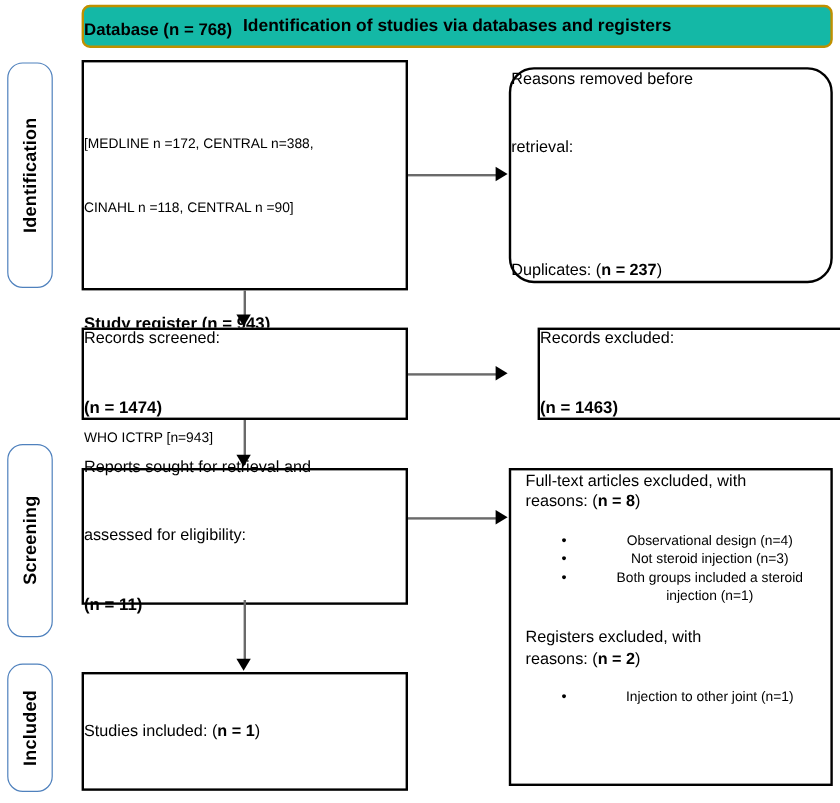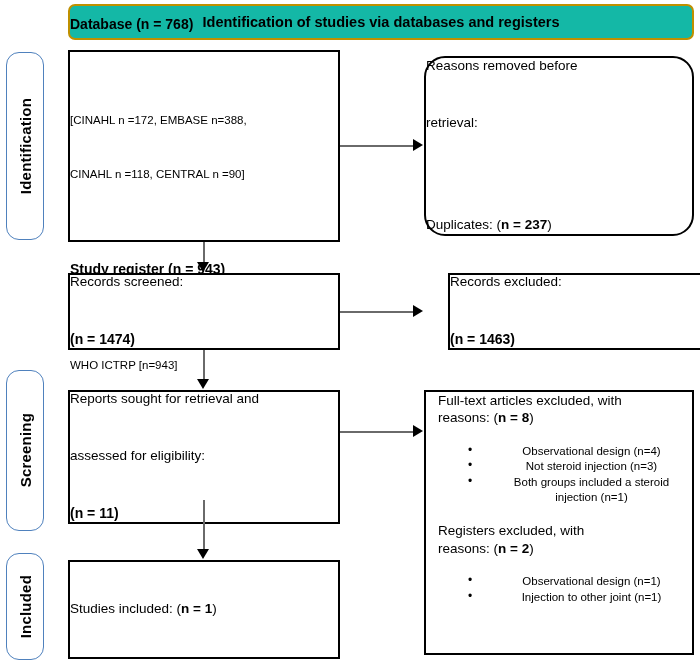--- a/index.html
+++ b/index.html
@@ -160,21 +160,21 @@
 
   <div class="title-box" style="left:68px; top:4px; width:626px; height:36px;">
     <span class="title-text">Identification of studies via databases and registers</span>
   </div>
 
   <div class="box center" style="left:68px; top:50px; width:272px; height:192px;">
     <div class="line">Records identified from:</div>
     <div class="gap-md"></div>
     <div class="line b">Database (n = 768)</div>
     <div class="gap-sm"></div>
-    <div class="line small">[CINAHL n =172, EMBASE n=388,</div>
+    <div class="line small">[MEDLINE n =172, CENTRAL n=388,</div>
     <div class="line small">CINAHL n =118, CENTRAL n =90]</div>
     <div class="gap-sm"></div>
     <div class="line b">Study register (n = 943)</div>
     <div class="gap-sm"></div>
     <div class="line small">WHO ICTRP [n=943]</div>
   </div>
 
   <div class="box center" style="left:424px; top:56px; width:270px; height:180px;border-radius:21px;">
     <div class="line">Reasons removed before</div>
     <div class="line">retrieval:</div>
@@ -187,21 +187,21 @@
   <div class="box center" style="left:68px; top:273px; width:272px; height:77px;">
     <div class="line">Records screened:</div>
     <div class="line b">(n = 1474)</div>
   </div>
 
   <div class="box center" style="left:448px; top:273px; width:313px; height:77px;">
     <div class="line">Records excluded:</div>
     <div class="line b">(n = 1463)</div>
   </div>
 
-  <div class="box center" style="left:68px; top:390px; width:272px; height:134px;">
+  <div class="box center" style="left:68px; top:390px; width:272px; height:114px;">
     <div class="line">Reports sought for retrieval and</div>
     <div class="line">assessed for eligibility:</div>
     <div class="line b">(n = 11)</div>
   </div>
 
   <div class="box lefted" style="left:424px; top:390px; width:270px; height:265px; justify-content:flex-start; ">
 
     <div class="heading-left">
       <span>Full-text articles excluded, with</span><br>
       <span>reasons: (</span><b>n = 8</b><span>)</span>
@@ -218,21 +218,20 @@
     <div class="gap-lg"></div>
 
     <div class="heading-left">
       <span>Registers excluded, with</span><br>
       <span>reasons: (</span><b>n = 2</b><span>)</span>
     </div>
 
     <div class="gap-lg"></div>
 
     <ul class="bullets">
-      <li>Observational design (n=1)</li>
       <li>Injection to other joint (n=1)</li>
     </ul>
   </div>
 
   <div class="box center" style="left:68px; top:560px; width:272px; height:99px;">
     <div class="line">
       <span>Studies included: (</span><b>n = 1</b><span>)</span>
     </div>
   </div>
 

